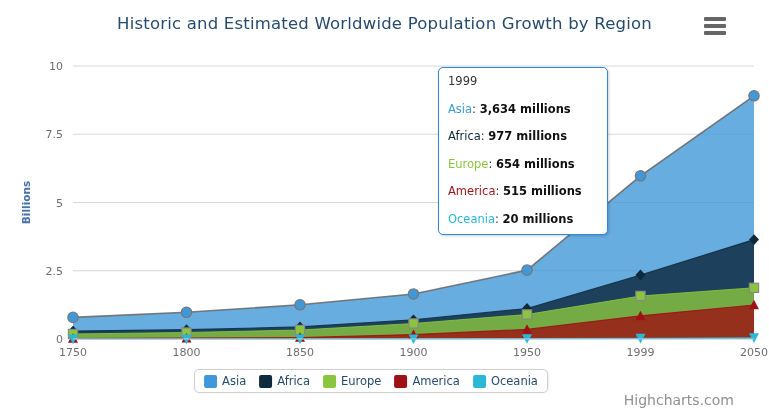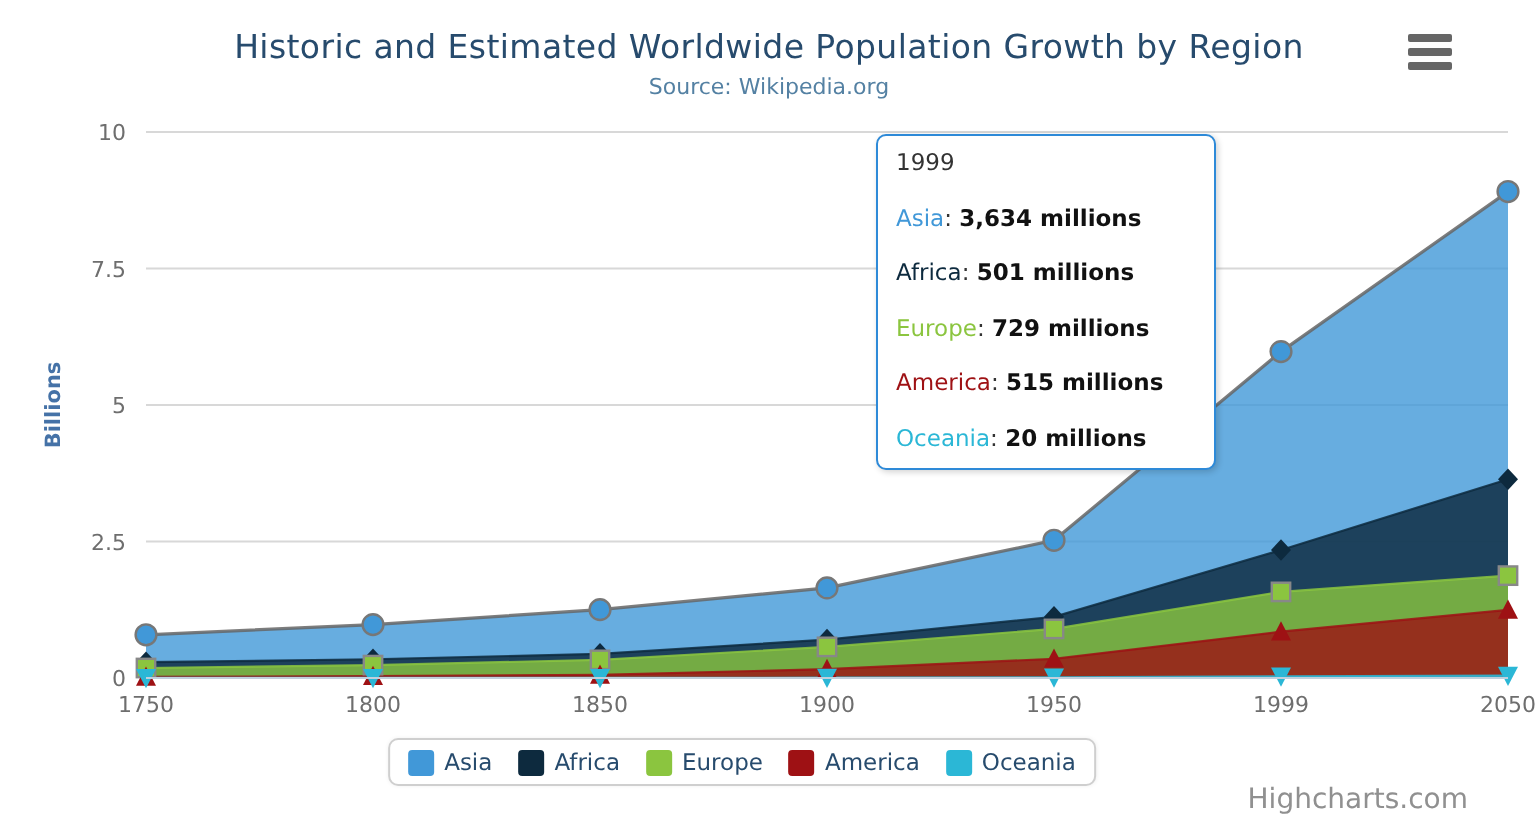--- a/index.html
+++ b/index.html
@@ -50,21 +50,20 @@
   .axis-label{font-size:11px;fill:#6e6e6e;}
   .axis-title{font-size:10.5px;fill:#4572a7;font-weight:bold;}
   svg{display:block;}
 </style>
 </head>
 <body>
 
 <div id="chart-root">
 
   <div class="chart-title">Historic and Estimated Worldwide Population Growth by Region</div>
-  <div class="chart-subtitle">Source: Wikipedia.org</div>
 
   <div class="menu-btn">
     <i></i>
     <i></i>
     <i></i>
   </div>
 
   <svg id="plot" width="769" height="416">
       <line x1="73" x2="754" y1="339" y2="339" stroke="#cfd9e0" stroke-width="1"></line>
       <line x1="73" x2="754" y1="270.75" y2="270.75" stroke="#d8d8d8" stroke-width="1"></line>
@@ -129,22 +128,22 @@
       <text x="640.5" y="356" text-anchor="middle" class="axis-label">1999</text>
       <text x="754" y="356" text-anchor="middle" class="axis-label">2050</text>
       <text x="0" y="0" transform="translate(30,202.5) rotate(-90)" text-anchor="middle" class="axis-title">Billions</text>
       <line x1="73" x2="754" y1="339" y2="339" stroke="#c0d0dd" stroke-width="1"></line>
     </svg>
 
   <div class="tooltip-box">
     <div class="tt-header">1999</div>
     <div id="tooltip-rows">
         <div class="tt-row"><span class="tt-name" style="color: rgb(65, 152, 216);">Asia</span><span style="color: rgb(51, 51, 51);">: </span><span class="tt-val">3,634 millions</span></div>
-        <div class="tt-row"><span class="tt-name" style="color: rgb(13, 42, 62);">Africa</span><span style="color: rgb(51, 51, 51);">: </span><span class="tt-val">501 millions</span></div>
-        <div class="tt-row"><span class="tt-name" style="color: rgb(139, 197, 63);">Europe</span><span style="color: rgb(51, 51, 51);">: </span><span class="tt-val">729 millions</span></div>
+        <div class="tt-row"><span class="tt-name" style="color: rgb(13, 42, 62);">Africa</span><span style="color: rgb(51, 51, 51);">: </span><span class="tt-val">977 millions</span></div>
+        <div class="tt-row"><span class="tt-name" style="color: rgb(139, 197, 63);">Europe</span><span style="color: rgb(51, 51, 51);">: </span><span class="tt-val">654 millions</span></div>
         <div class="tt-row"><span class="tt-name" style="color: rgb(158, 17, 20);">America</span><span style="color: rgb(51, 51, 51);">: </span><span class="tt-val">515 millions</span></div>
         <div class="tt-row"><span class="tt-name" style="color: rgb(43, 183, 214);">Oceania</span><span style="color: rgb(51, 51, 51);">: </span><span class="tt-val">20 millions</span></div>
       </div>
   </div>
 
   <div class="legend-box">
     <div id="legend-items" style="display:flex;align-items:center;gap:13px;">
         <div class="legend-item">
           <span class="legend-swatch" style="background: rgb(65, 152, 216);"></span>
           <span class="legend-label">Asia</span>

